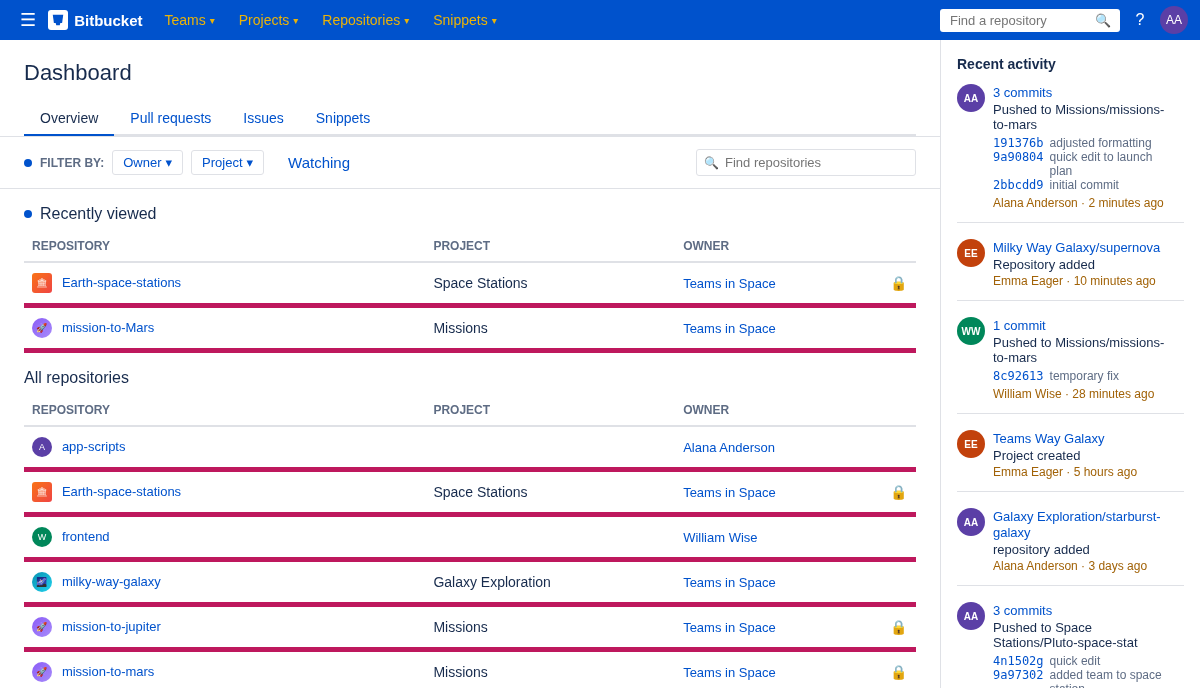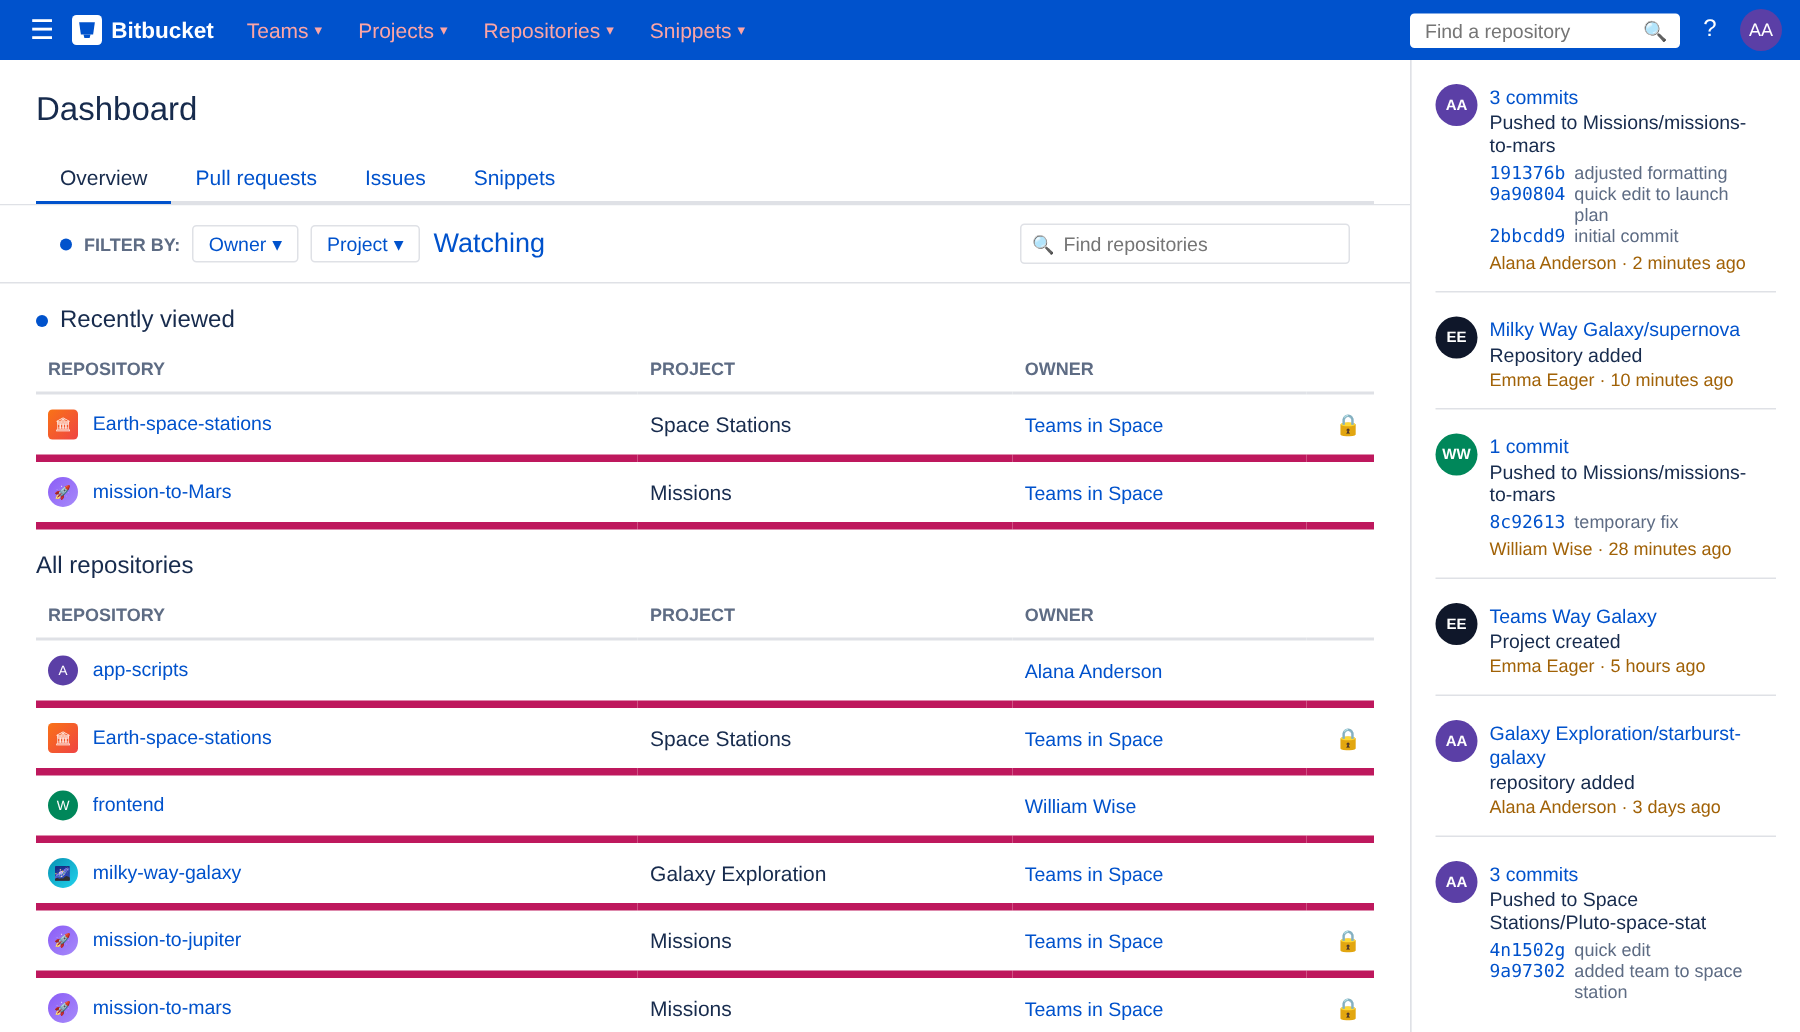--- a/index.html
+++ b/index.html
@@ -12,21 +12,21 @@
       align-items: center;
       height: 40px;
       padding: 0 12px;
       gap: 4px;
     }
     .navbar-hamburger { color: #fff; font-size: 18px; cursor: pointer; padding: 4px 8px; }
     .navbar-logo { color: #fff; font-weight: bold; font-size: 15px; display: flex; align-items: center; gap: 6px; margin-right: 8px; }
     .navbar-logo .logo-icon { width: 20px; height: 20px; background: #fff; border-radius: 3px; display: inline-flex; align-items: center; justify-content: center; }
     .navbar-logo .logo-icon svg { width: 14px; height: 14px; }
     .nav-item {
-      color: #fca5a5;
+      color: #eab308;
       font-size: 14px;
       padding: 0 10px;
       height: 40px;
       display: flex;
       align-items: center;
       gap: 4px;
       cursor: pointer;
       border-radius: 3px;
     }
     .nav-item .chevron { font-size: 10px; }
@@ -62,38 +62,38 @@
       color: #0052cc;
       border-bottom: 2px solid transparent;
       margin-bottom: -2px;
     }
     .tab.active { color: #172b4d; border-bottom: 2px solid #0052cc; font-weight: 500; }
 
     
     .filter-bar {
       display: flex;
       align-items: center;
-      padding: 12px 40px;
+      padding: 12px 24px;
       gap: 8px;
       border-bottom: 1px solid #dfe1e6;
       background: #fff;
     }
     .filter-label { font-size: 12px; color: #5e6c84; text-transform: uppercase; font-weight: 600; display: flex; align-items: center; gap: 6px; }
     .filter-dot { width: 8px; height: 8px; border-radius: 50%; background: #0052cc; }
     .filter-btn {
       display: flex; align-items: center; gap: 4px;
       padding: 4px 10px;
       border: 1px solid #dfe1e6;
       border-radius: 3px;
       background: #fff;
       color: #0052cc;
       font-size: 13px;
       cursor: pointer;
     }
-    .filter-watch { color: #0052cc; font-size: 18px; cursor: pointer; margin-left: 1px; }
+    .filter-watch { color: #0052cc; font-size: 15px; cursor: pointer; margin-left: 16px; }
     .filter-spacer { flex: 1; }
     .find-repos-input {
       padding: 5px 10px 5px 28px;
       border: 1px solid #dfe1e6;
       border-radius: 3px;
       font-size: 13px;
       width: 220px;
       outline: none;
     }
     .find-repos-wrap { position: relative; }
@@ -136,21 +136,21 @@
     .activity-link { color: #0052cc; font-size: 13px; font-weight: 500; cursor: pointer; }
     .activity-desc { font-size: 13px; color: #172b4d; margin: 2px 0; }
     .activity-meta { font-size: 12px; color: #a16207; }
     .commit-list { margin: 4px 0 4px 0; }
     .commit-item { font-size: 12px; color: #5e6c84; display: flex; gap: 6px; margin: 0 0; }
     .commit-hash { color: #0052cc; font-family: monospace; cursor: pointer; }
     .activity-divider { border: none; border-top: 1px solid #dfe1e6; margin: 12px 0; }
 
     
     .av-purple { background: #5b3fa6; }
-    .av-orange { background: #0f172a; }
+    .av-orange { background: #c2410c; }
     .av-green { background: #00875a; }
   </style>
 </head>
 <body>
 
 <nav class="navbar">
   <span class="navbar-hamburger">☰</span>
   <div class="navbar-logo">
     <div class="logo-icon">
       <svg viewBox="0 0 24 24" fill="#0052cc">
@@ -323,20 +323,21 @@
     <td class="col-owner"><span class="owner-link">Teams in Space</span></td>
     <td class="col-lock"><span class="lock-icon">🔒</span></td>
   </tr>
           </tbody>
       </table>
     </div>
 
   </div>
 
   <div class="sidebar">
+    <div class="sidebar-title">Recent activity</div>
     <div id="activity-list">
         <div class="activity-item">
     <div style="display:flex;align-items:flex-start;">
       <div class="activity-avatar av-purple" style="width:28px;height:28px;border-radius:50%;display:flex;align-items:center;justify-content:center;color:#fff;font-size:10px;font-weight:600;flex-shrink:0;">AA</div>
       <div class="activity-content">
         <span class="activity-link">3 commits</span>
         <div class="activity-desc">Pushed to Missions/missions-to-mars</div>
         <div class="commit-list">
       <div class="commit-item">
         <span class="commit-hash">191376b</span>

